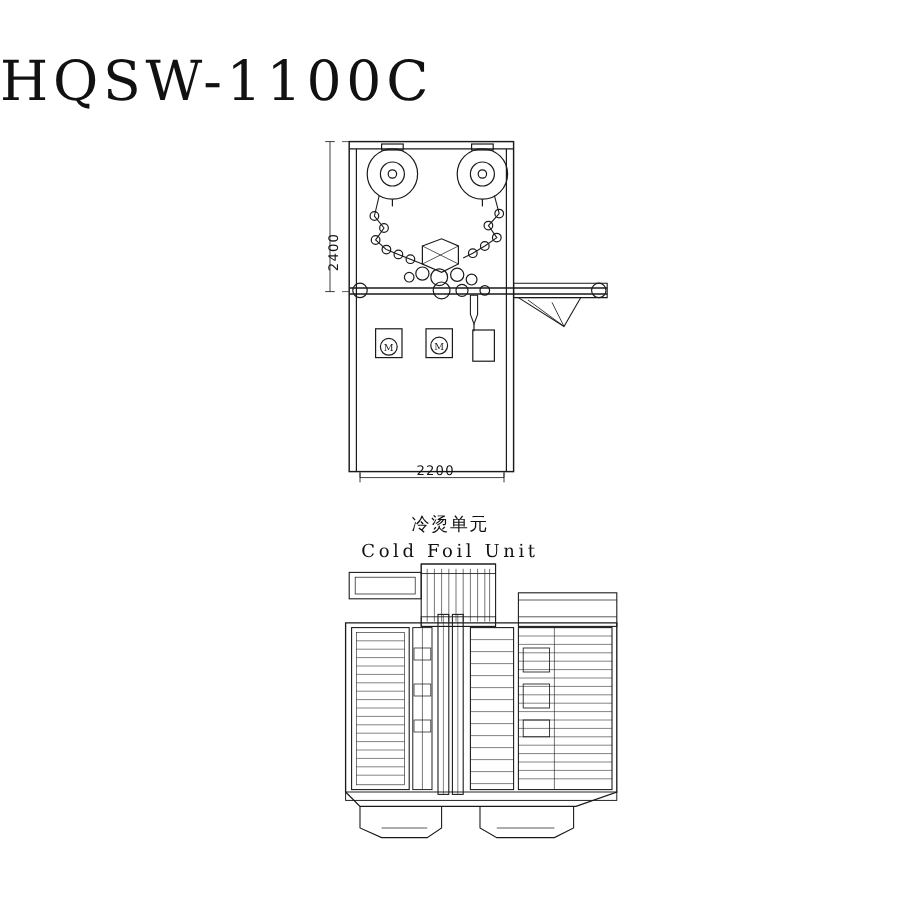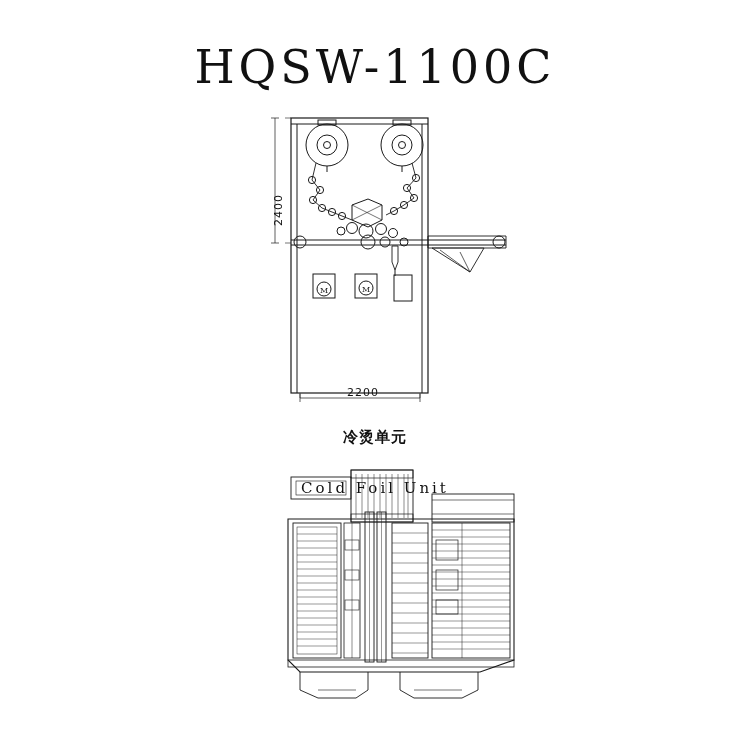--- a/index.html
+++ b/index.html
@@ -19,52 +19,49 @@
     left: 0; top: 0;
     width: 750px;
     height: 750px;
     background: #ffffff;
   }
   .title {
     position: absolute;
     left: 0;
     top: 44px;
     width: 750px;
-    text-align: center;
     font-family: "DejaVu Serif", serif;
     font-size: 46px;
     letter-spacing: 4px;
     color: #111111;
     font-weight: 400;
     line-height: 1;
     white-space: nowrap;
   }
   .caption-cn {
     position: absolute;
     left: 0;
     top: 428px;
     width: 750px;
     text-align: center;
     font-family: "DejaVu Sans", sans-serif;
     font-size: 15px;
     color: #111111;
     letter-spacing: 1px;
-    font-weight: bold;
   }
   .caption-en {
     position: absolute;
     left: 0;
     top: 450px;
     width: 750px;
     text-align: center;
     font-family: "DejaVu Serif", serif;
     font-size: 15px;
     color: #111111;
     letter-spacing: 3px;
-    margin-top: 29px;
   }
   .dim-h {
     position: absolute;
     font-family: "DejaVu Sans", sans-serif;
     font-size: 11px;
     color: #111111;
     letter-spacing: 1px;
   }
   .dim-v {
     position: absolute;

